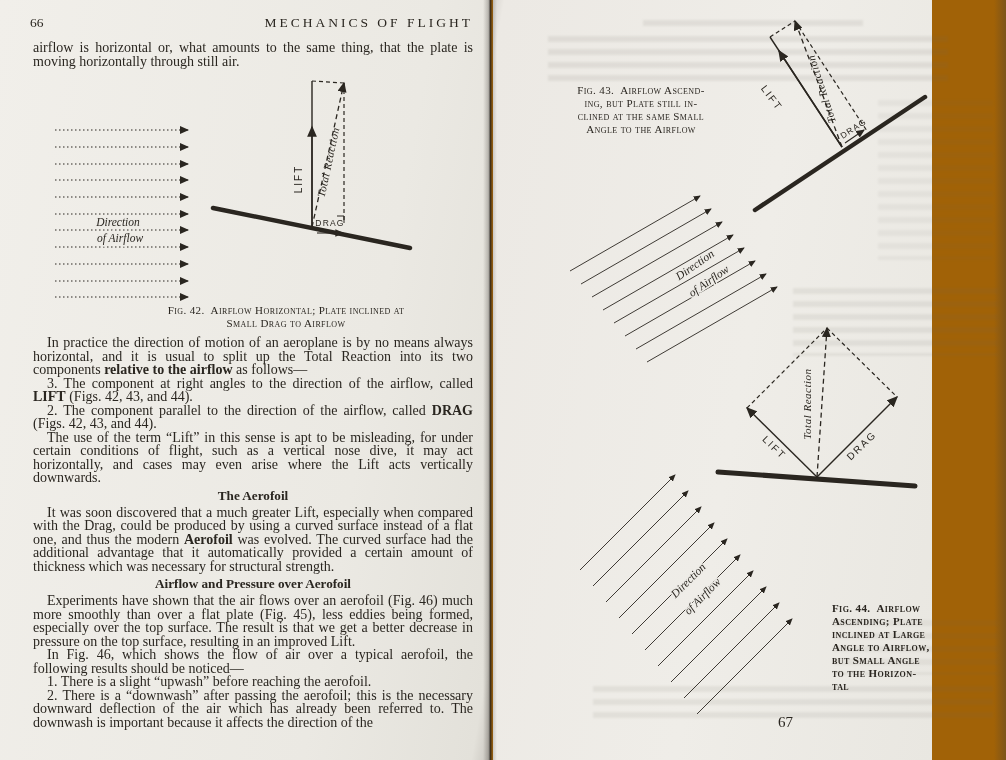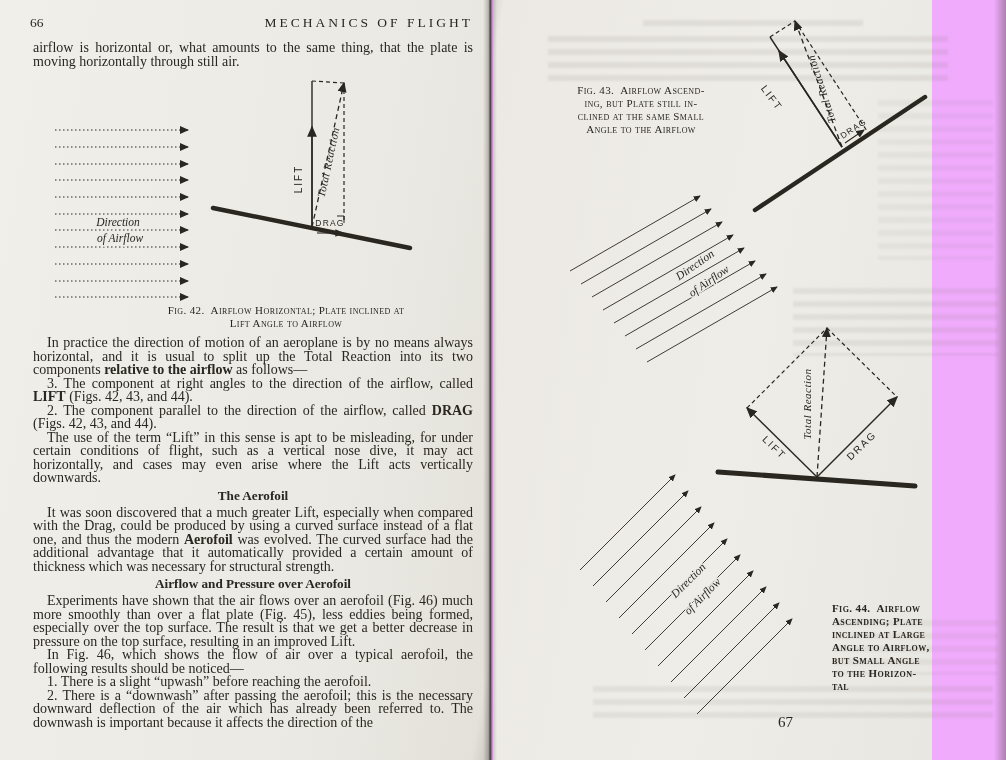--- a/index.html
+++ b/index.html
@@ -1,16 +1,16 @@
 <!DOCTYPE html>
 <html><head>
 <meta charset="utf-8">
 <style>
   html,body{margin:0;padding:0;background:#fff;}
-  .spread{position:relative;width:1006px;height:760px;overflow:hidden;background:#f0abfc;
+  .spread{position:relative;width:1006px;height:760px;overflow:hidden;background:#a16207;
           font-family:"Liberation Serif", serif;color:#2a2620;}
   .page{position:absolute;top:0;height:760px;}
   .page-left{left:0;width:490px;background:linear-gradient(100deg,#f1efea 0%,#ebe9e3 70%,#e3e1da 97%,#c9c6bf 100%);}
   .page-right{left:493px;width:439px;background:linear-gradient(100deg,#d8d5cf 0%,#ece9e4 2%,#efede8 55%,#e9e7e1 100%);}
   .spine{position:absolute;left:483px;top:0;width:14px;height:760px;
          background:linear-gradient(to right,rgba(60,54,47,0) 0%,rgba(60,54,47,.28) 38%,rgba(35,31,27,.82) 52%,rgba(60,54,47,.22) 66%,rgba(60,54,47,0) 100%);}
   .right-edge{position:absolute;left:994px;top:0;width:12px;height:760px;
          background:linear-gradient(to right,rgba(70,64,56,0),rgba(70,64,56,.40));}
 
   .header-num{position:absolute;left:30px;top:15px;font-size:13.5px;}
@@ -84,21 +84,21 @@
       </g>
       <text class="dir halo" x="88" y="151" text-anchor="middle">Direction</text>
       <text class="dir halo" x="90" y="167" text-anchor="middle">of  Airflow</text>
       <text class="dcaps" transform="translate(272,104) rotate(-90)" text-anchor="middle">LIFT</text>
       <text class="dscript" transform="translate(302,88) rotate(-78)" text-anchor="middle">Total Reaction</text>
       <text class="dcaps-s" x="300" y="151" text-anchor="middle">DRAG</text>
     </svg>
 
     <div class="blk caption cap42">
       <div>Fig. 42. Airflow Horizontal; Plate inclined at</div>
-      <div>Lift Angle to Airflow</div>
+      <div>Small Drag to Airflow</div>
     </div>
 
     <div class="blk" style="left:33px;top:336px;width:440px;">
       <p class="body indent"><span>In practice the direction of motion of an aeroplane is by no means always horizontal, and it is usual to split up the Total Reaction into its two components </span><b>relative to the airflow</b><span> as follows—</span></p>
       <p class="body indent"><span>3. The component at right angles to the direction of the airflow, called </span><b>LIFT</b><span> (Figs. 42, 43, and 44).</span></p>
       <p class="body indent"><span>2. The component parallel to the direction of the airflow, called </span><b>DRAG</b><span> (Figs. 42, 43, and 44).</span></p>
       <p class="body indent">The use of the term “Lift” in this sense is apt to be misleading, for under certain conditions of flight, such as a vertical nose dive, it may act horizontally, and cases may even arise where the Lift acts vertically downwards.</p>
       <h3 class="subhead">The Aerofoil</h3>
       <p class="body indent"><span>It was soon discovered that a much greater Lift, especially when compared with the Drag, could be produced by using a curved surface instead of a flat one, and thus the modern </span><b>Aerofoil</b><span> was evolved.  The curved surface had the additional advantage that it automatically provided a certain amount of thickness which was necessary for structural strength.</span></p>
       <h3 class="subhead">Airflow and Pressure over Aerofoil</h3>

